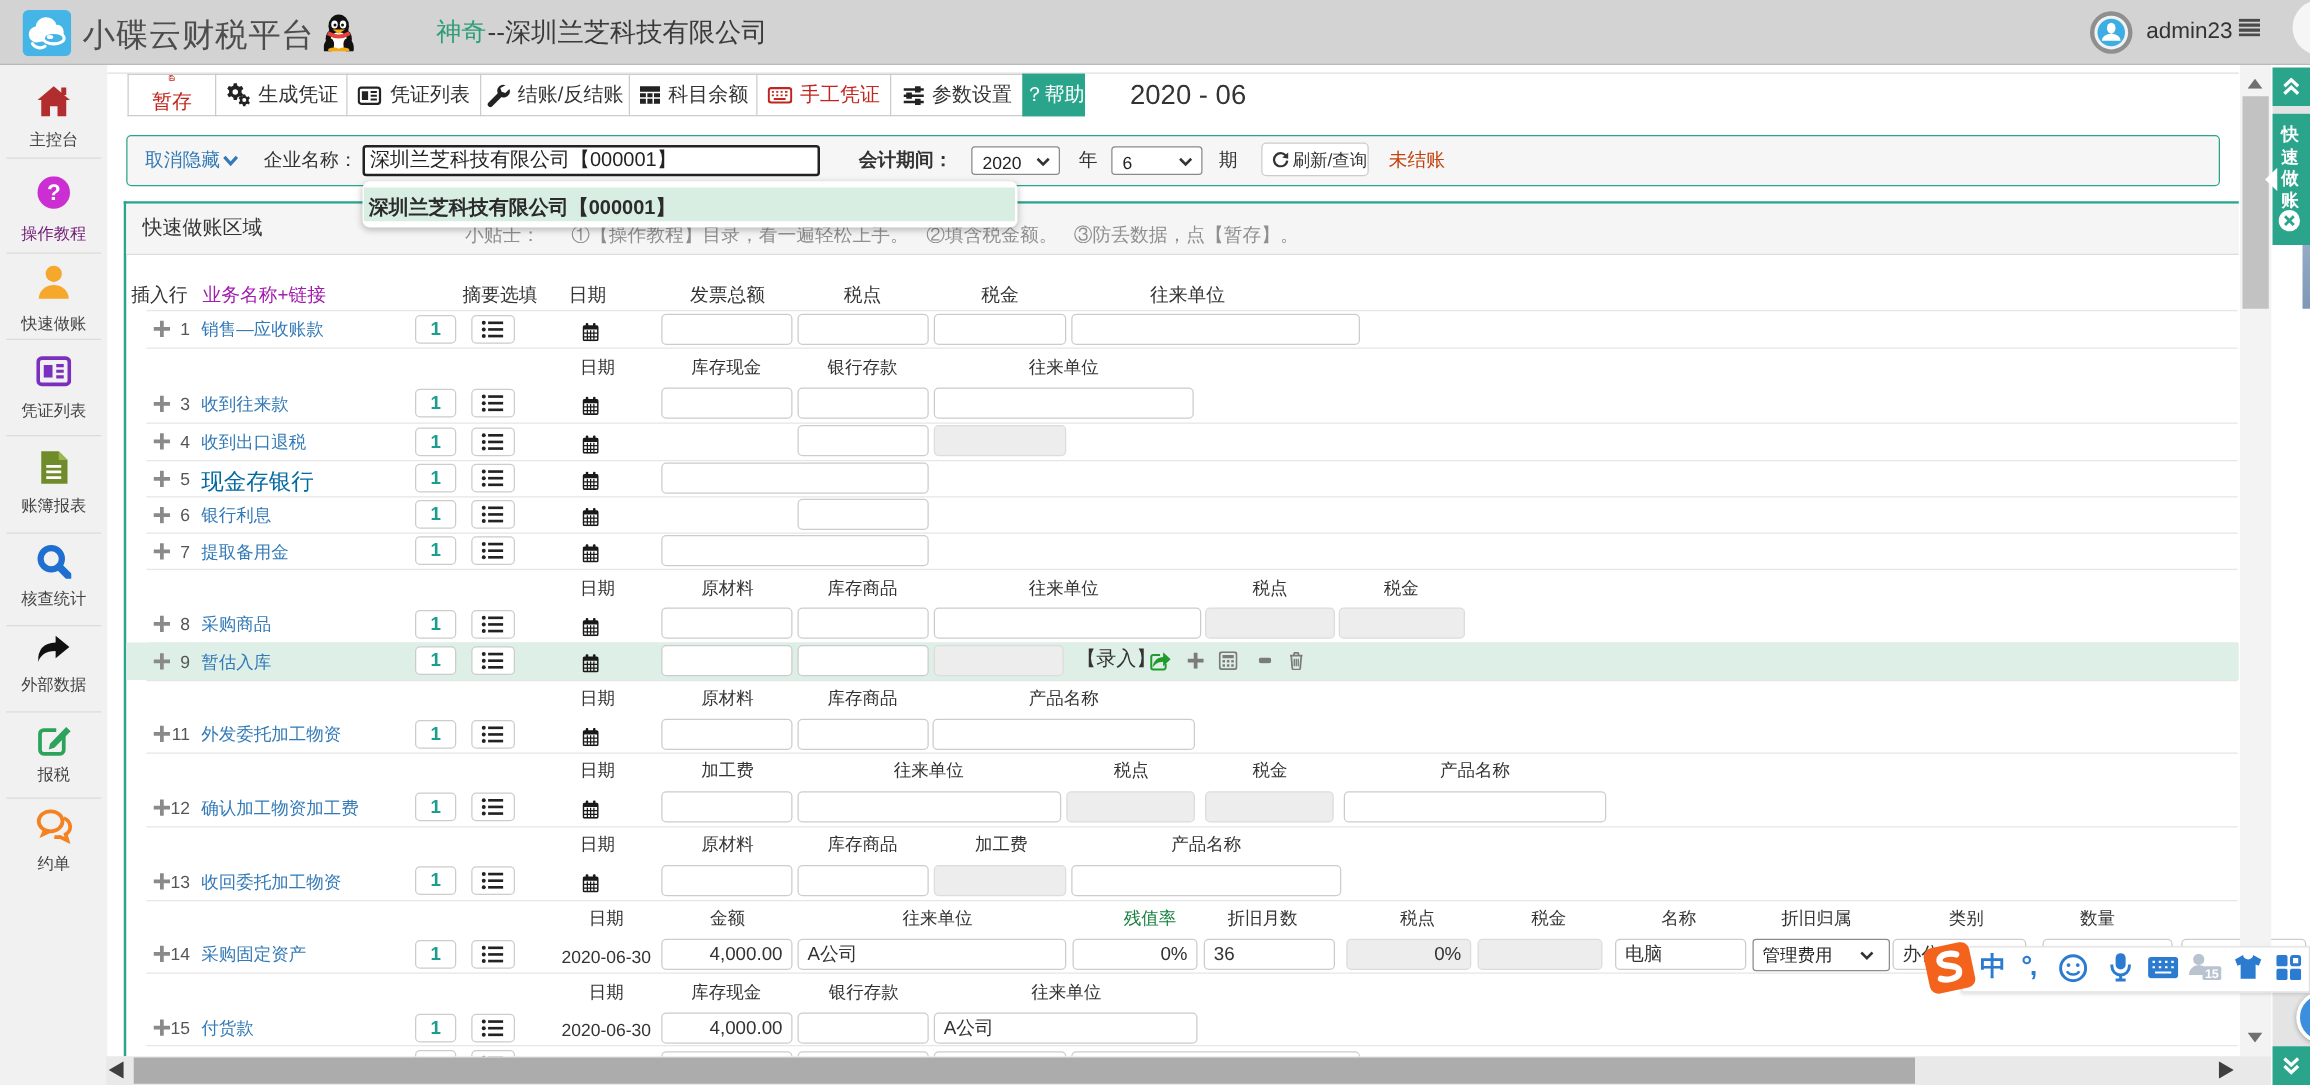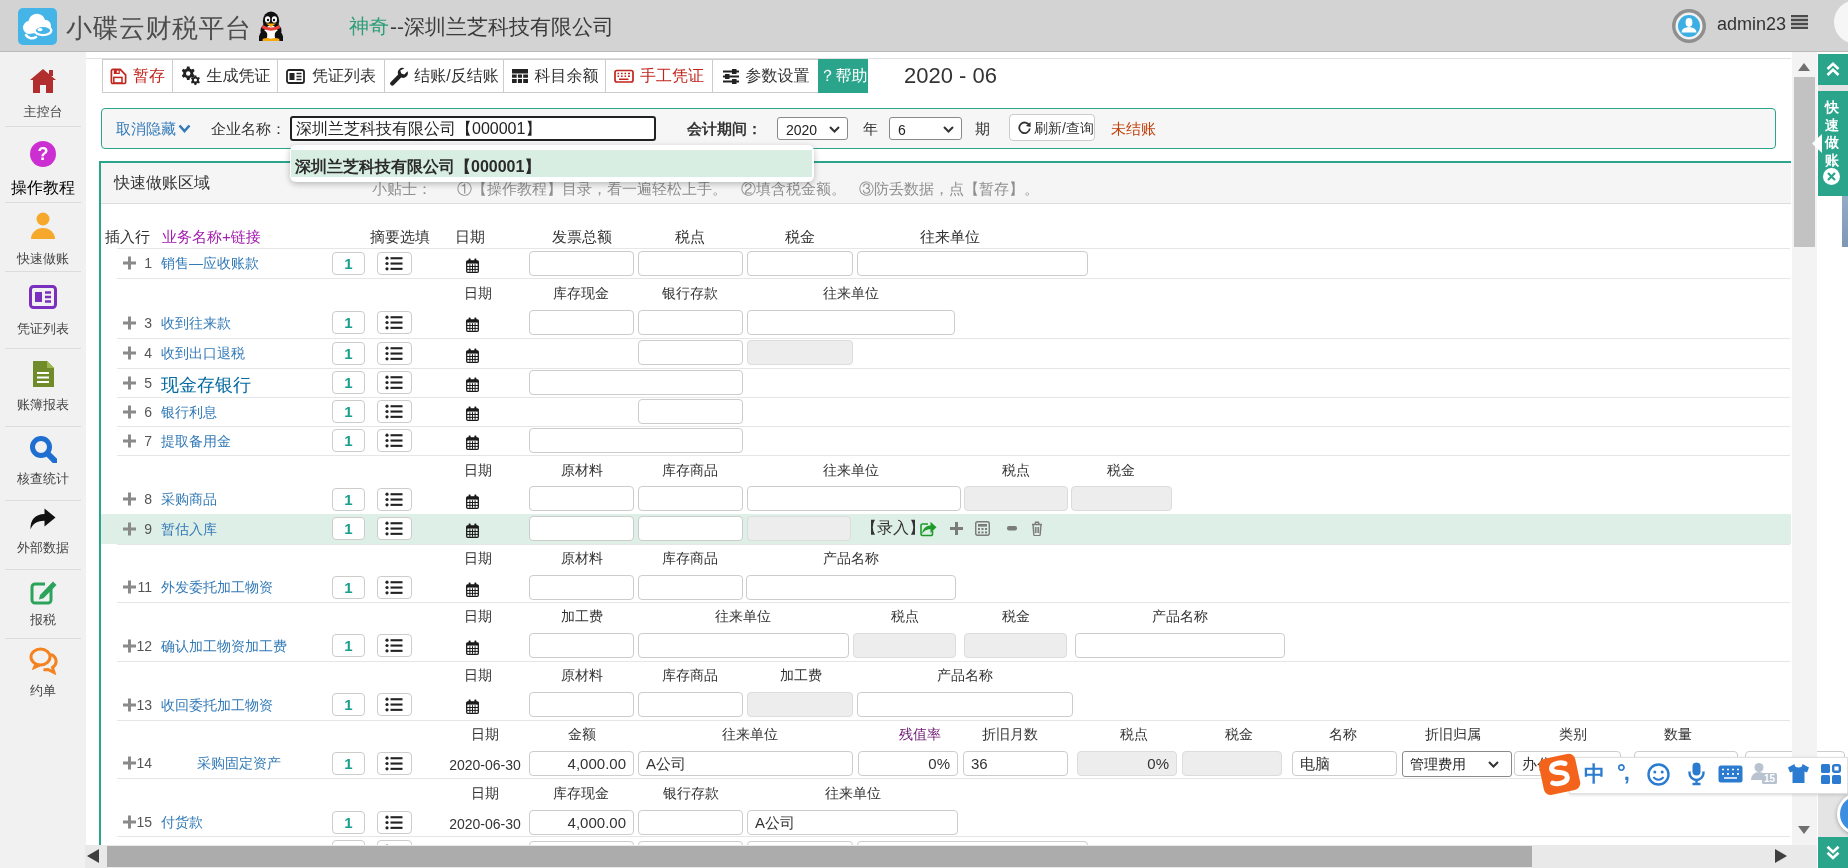--- a/index.html
+++ b/index.html
@@ -59,21 +59,21 @@
 <svg style="position:absolute;left:29px;top:67px;" width="28" height="28" viewBox="0 0 28 28">
     <path d="M14 2 L27 13 H24 V26 H17 V18 H11 V26 H4 V13 H1 Z" fill="#B22E2E"></path>
     <rect x="20" y="3" width="4" height="6" fill="#B22E2E"></rect>
   </svg>
 <div class="a c" style="left:43px;top:105px;font-size:13px;color:#444;">主控台</div>
 <div style="position:absolute;left:5px;top:126px;width:76px;height:1px;background:#dcdcdc;"></div>
 <svg style="position:absolute;left:29px;top:141px;" width="28" height="27" viewBox="0 0 28 27">
     <circle cx="14" cy="13" r="13" fill="#CC2FD1"></circle>
     <text x="14" y="19" font-size="18" font-weight="bold" fill="#fff" text-anchor="middle" font-family="Liberation Sans">?</text>
   </svg>
-<div class="a c" style="left:43px;top:180px;font-size:16px;color:#000000;">操作教程</div>
+<div class="a c" style="left:43px;top:180px;font-size:13px;color:#701a75;">操作教程</div>
 <div style="position:absolute;left:5px;top:202px;width:76px;height:1px;background:#dcdcdc;"></div>
 <svg style="position:absolute;left:29px;top:211px;" width="28" height="29" viewBox="0 0 28 29">
     <circle cx="14" cy="8" r="6.5" fill="#F5A82C"></circle>
     <path d="M2 28 a12 11 0 0 1 24 0 z" fill="#F5A82C"></path>
   </svg>
 <div class="a c" style="left:43px;top:252px;font-size:13px;color:#444;">快速做账</div>
 <div style="position:absolute;left:5px;top:271px;width:76px;height:1px;background:#dcdcdc;"></div>
 <svg style="position:absolute;left:29px;top:283px;" width="28" height="28" viewBox="0 0 28 28">
     <rect x="1.5" y="3.5" width="25" height="21" rx="3" fill="none" stroke="#7B2FBE" stroke-width="3"></rect>
     <rect x="6" y="9" width="7" height="10" fill="#7B2FBE"></rect>
@@ -106,21 +106,21 @@
 <div class="a c" style="left:43px;top:613px;font-size:13px;color:#444;">报税</div>
 <div style="position:absolute;left:5px;top:638px;width:76px;height:1px;background:#dcdcdc;"></div>
 <svg style="position:absolute;left:29px;top:645px;" width="29" height="30" viewBox="0 0 29 30">
     <ellipse cx="11.5" cy="12" rx="9.5" ry="8" fill="none" stroke="#F58220" stroke-width="3"></ellipse>
     <path d="M6 18.5 l-2.5 6 l7.5 -3.5" fill="#F58220" stroke="#F58220" stroke-width="1"></path>
     <path d="M22 9.5 a8.5 7.5 0 0 1 1.5 13 l1.5 5 l-6 -3 a10 9 0 0 1 -4.5 0" fill="none" stroke="#F58220" stroke-width="3"></path>
   </svg>
 <div class="a c" style="left:43px;top:685px;font-size:13px;color:#444;font-family:Liberation Mono, monospace;">约单</div>
 <div style="position:absolute;left:86px;top:52px;width:1706px;height:816px;background:#fff;"></div>
 <div style="position:absolute;left:86px;top:58px;width:1705px;height:1px;background:#e0e0e0;"></div>
-<div class="tb" style="left:102px;width:70px;color:#C0261E;">
+<div class="tb" style="left:102px;width:70px;color:#C0261E;flex-direction:column;">
     <svg width="17" height="17" viewBox="0 0 17 17">
       <path d="M1.4 2.8 a1.4 1.4 0 0 1 1.4 -1.4 H10.2 L15.6 6.8 V14.1 a1.4 1.4 0 0 1 -1.4 1.4 H2.8 a1.4 1.4 0 0 1 -1.4 -1.4 Z" fill="none" stroke="#C0261E" stroke-width="1.7"></path>
       <path d="M3.8 1.6 V6 h6 V1.6 Z" fill="#C0261E"></path>
       <rect x="6.8" y="2.6" width="1.8" height="2.2" fill="#fff"></rect>
       <rect x="3.8" y="9.4" width="8.2" height="5.6" fill="none" stroke="#C0261E" stroke-width="1.5"></rect>
     </svg>
     <span>暂存</span>
   </div>
 <div class="tb" style="left:172px;width:105px;color:#333;">
     <svg width="21" height="21" viewBox="0 0 21 21">
@@ -601,33 +601,33 @@
     </g>
   </svg>
 <div class="in" style="left:529px;top:692px;width:105px;font-size:15px;padding-left:7px;"></div>
 <div class="in" style="left:638px;top:692px;width:105px;font-size:15px;padding-left:7px;"></div>
 <div class="in gr" style="left:747px;top:692px;width:106px;font-size:15px;padding-left:7px;"></div>
 <div class="in" style="left:857px;top:692px;width:216px;font-size:15px;padding-left:7px;"></div>
 <div class="ln" style="top:720.0px;"></div>
 <div class="a c" style="left:485px;top:727.4px;font-size:14px;color:#333;">日期</div>
 <div class="a c" style="left:582px;top:727.4px;font-size:14px;color:#333;">金额</div>
 <div class="a c" style="left:750px;top:727.4px;font-size:14px;color:#333;">往来单位</div>
-<div class="a c" style="left:920px;top:727.4px;font-size:14px;color:#701a75;">残值率</div>
+<div class="a c" style="left:920px;top:727.4px;font-size:14px;color:#15803d;">残值率</div>
 <div class="a c" style="left:1010px;top:727.4px;font-size:14px;color:#333;">折旧月数</div>
 <div class="a c" style="left:1134px;top:727.4px;font-size:14px;color:#333;">税点</div>
 <div class="a c" style="left:1239px;top:727.4px;font-size:14px;color:#333;">税金</div>
 <div class="a c" style="left:1343px;top:727.4px;font-size:14px;color:#333;">名称</div>
 <div class="a c" style="left:1453px;top:727.4px;font-size:14px;color:#333;">折旧归属</div>
 <div class="a c" style="left:1573px;top:727.4px;font-size:14px;color:#333;">类别</div>
 <div class="a c" style="left:1678px;top:727.4px;font-size:14px;color:#333;">数量</div>
 <svg style="position:absolute;left:122px;top:756.4px;" width="15" height="14" viewBox="0 0 15 14">
     <path d="M6 0.5 h3 v5 h5 v3 h-5 v5 h-3 v-5 h-5 v-3 h5 z" fill="#8a8a8a"></path>
   </svg>
 <div class="a" style="left:0px;top:756.4px;font-size:14px;color:#555;width:152px;text-align:right;">14</div>
-<div class="a" style="left:161px;top:756.4px;font-size:14px;color:#337ab7;margin-left:36px;">采购固定资产</div>
+<div class="a" style="left:161px;top:756.4px;font-size:14px;color:#337ab7;">采购固定资产</div>
 <div class="btn1" style="left:332px;top:751.9px;">1</div>
 <div class="btn2" style="left:377px;top:751.9px;"><svg width="19" height="15" viewBox="0 0 19 15" style="margin-top:3px;">
       <g fill="#222">
         <circle cx="2" cy="2.2" r="1.6"></circle>
         <circle cx="2" cy="7.5" r="1.6"></circle>
         <circle cx="2" cy="12.8" r="1.6"></circle>
         <rect x="5.5" y="1.2" width="12" height="2.1"></rect>
         <rect x="5.5" y="6.5" width="12" height="2.1"></rect>
         <rect x="5.5" y="11.8" width="12" height="2.1"></rect>
       </g>

